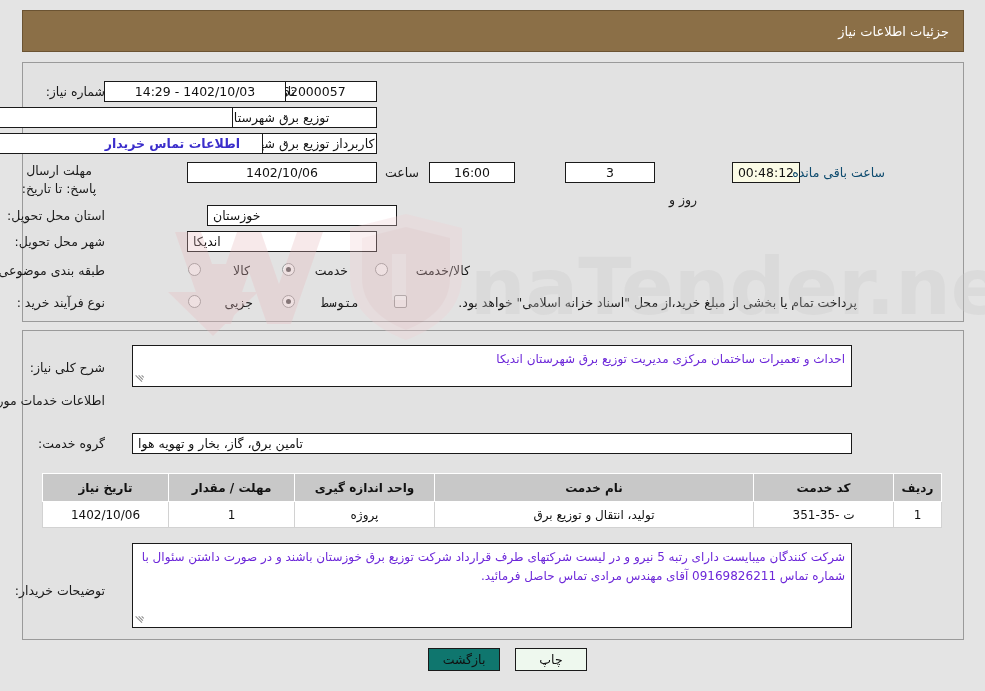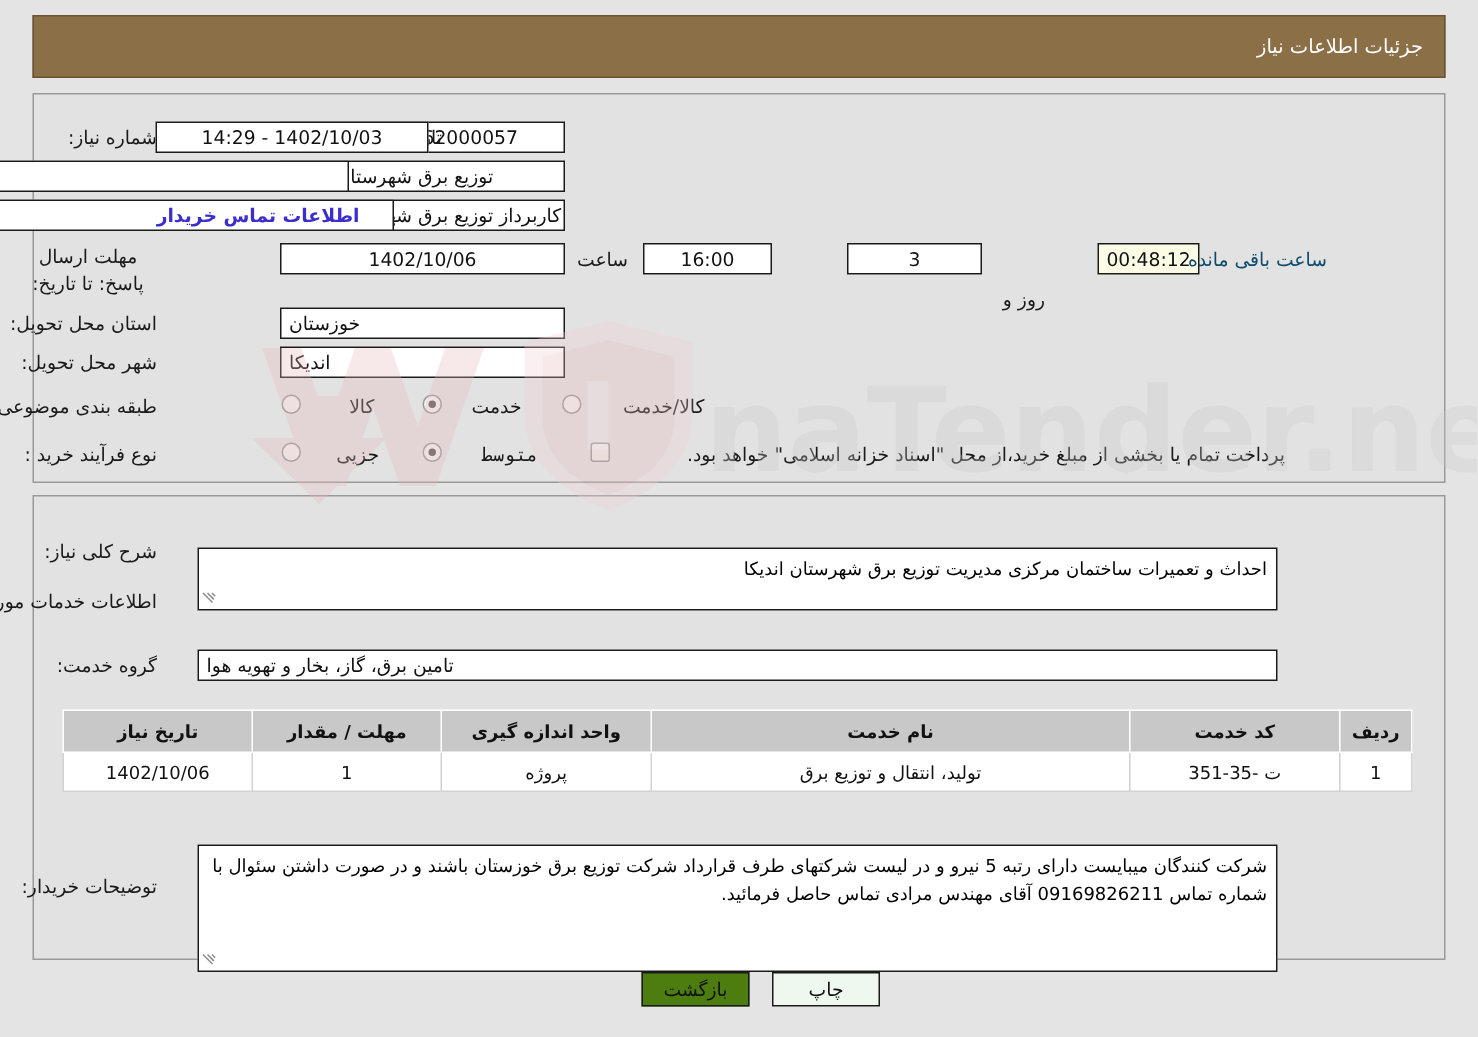--- a/index.html
+++ b/index.html
@@ -99,25 +99,24 @@
     background: #ededed;
     border-radius: 2px;
   }
 
   
   .tbox {
     position: absolute;
     background: #ffffff;
     border: 1px solid #1a1a1a;
     font-size: 12px;
-    color: #000000;
+    color: #6d28d9;
     padding: 4px 6px;
     line-height: 1.55;
     overflow: hidden;
-    margin-top: 20px;
   }
   .resize-grip {
     position: absolute;
     left: 2px; bottom: 1px;
     width: 12px; height: 12px;
     pointer-events: none;
   }
   .resize-grip i {
     position: absolute;
     background: #8a8a8a;
@@ -161,21 +160,21 @@
     height: 23px;
     border: 1px solid #1a1a1a;
     font-size: 12.5px;
     display: flex;
     align-items: center;
     justify-content: center;
     cursor: pointer;
     color: #111;
   }
   #btn-print  { left: 515px; top: 648px; width: 72px; background: #eef8ee; }
-  #btn-return { left: 428px; top: 648px; width: 72px; background: #4d7c0f; }
+  #btn-return { left: 428px; top: 648px; width: 72px; background: #0f766e; }
 </style>
 </head>
 <body>
 
 <div class="page">
 
   <svg class="watermark" viewBox="0 0 985 170">
     <g fill="#e8b9bd">
       <path d="M175 22 l26 0 l18 52 l18 -52 l24 0 l18 52 l18 -52 l26 0 l-32 92 l-24 0 l-18 -52 l-18 52 l-24 0 z"></path>
       <path d="M350 18 l56 -14 l56 14 l0 48 c0 32 -24 52 -56 64 c-32 -12 -56 -32 -56 -64 z" fill="#f0cfd2"></path>
@@ -215,21 +214,21 @@
   <div class="lbl" style="right:880px; top:162px; width:92px; white-space:normal; line-height:1.4;">مهلت ارسال پاسخ: تا تاریخ:</div>
   <div class="fld center" style="right:608px; top:162px; width:190px;">1402/10/06</div>
   <div class="lbl" style="right:566px; top:165px;">ساعت</div>
   <div class="fld center" style="right:470px; top:162px; width:86px;">16:00</div>
   <div class="fld center" style="right:330px; top:162px; width:90px;">3</div>
   <div class="lbl" style="right:288px; top:165px;margin-top:27px;">روز و</div>
   <div class="fld cream" style="right:185px; top:162px; width:68px;">00:48:12</div>
   <div class="lbl blue" style="right:100px; top:165px;">ساعت باقی مانده</div>
 
   <div class="lbl" style="right:880px; top:208px;">استان محل تحویل:</div>
-  <div class="fld right" style="right:608px; top:205px; width:190px;text-align:right;">خوزستان</div>
+  <div class="fld right" style="right:588px; top:205px; width:190px;text-align:right;">خوزستان</div>
 
   <div class="lbl" style="right:880px; top:234px;">شهر محل تحویل:</div>
   <div class="fld right" style="right:608px; top:231px; width:190px;">اندیکا</div>
 
   <div class="lbl" style="right:880px; top:263px;">طبقه بندی موضوعی:</div>
   <div class="radio" style="right:784px; top:263px;"></div>
   <div class="lbl" style="right:735px; top:263px;">کالا</div>
   <div class="radio on" style="right:690px; top:263px;"></div>
   <div class="lbl" style="right:637px; top:263px;">خدمت</div>
   <div class="radio" style="right:597px; top:263px;"></div>

